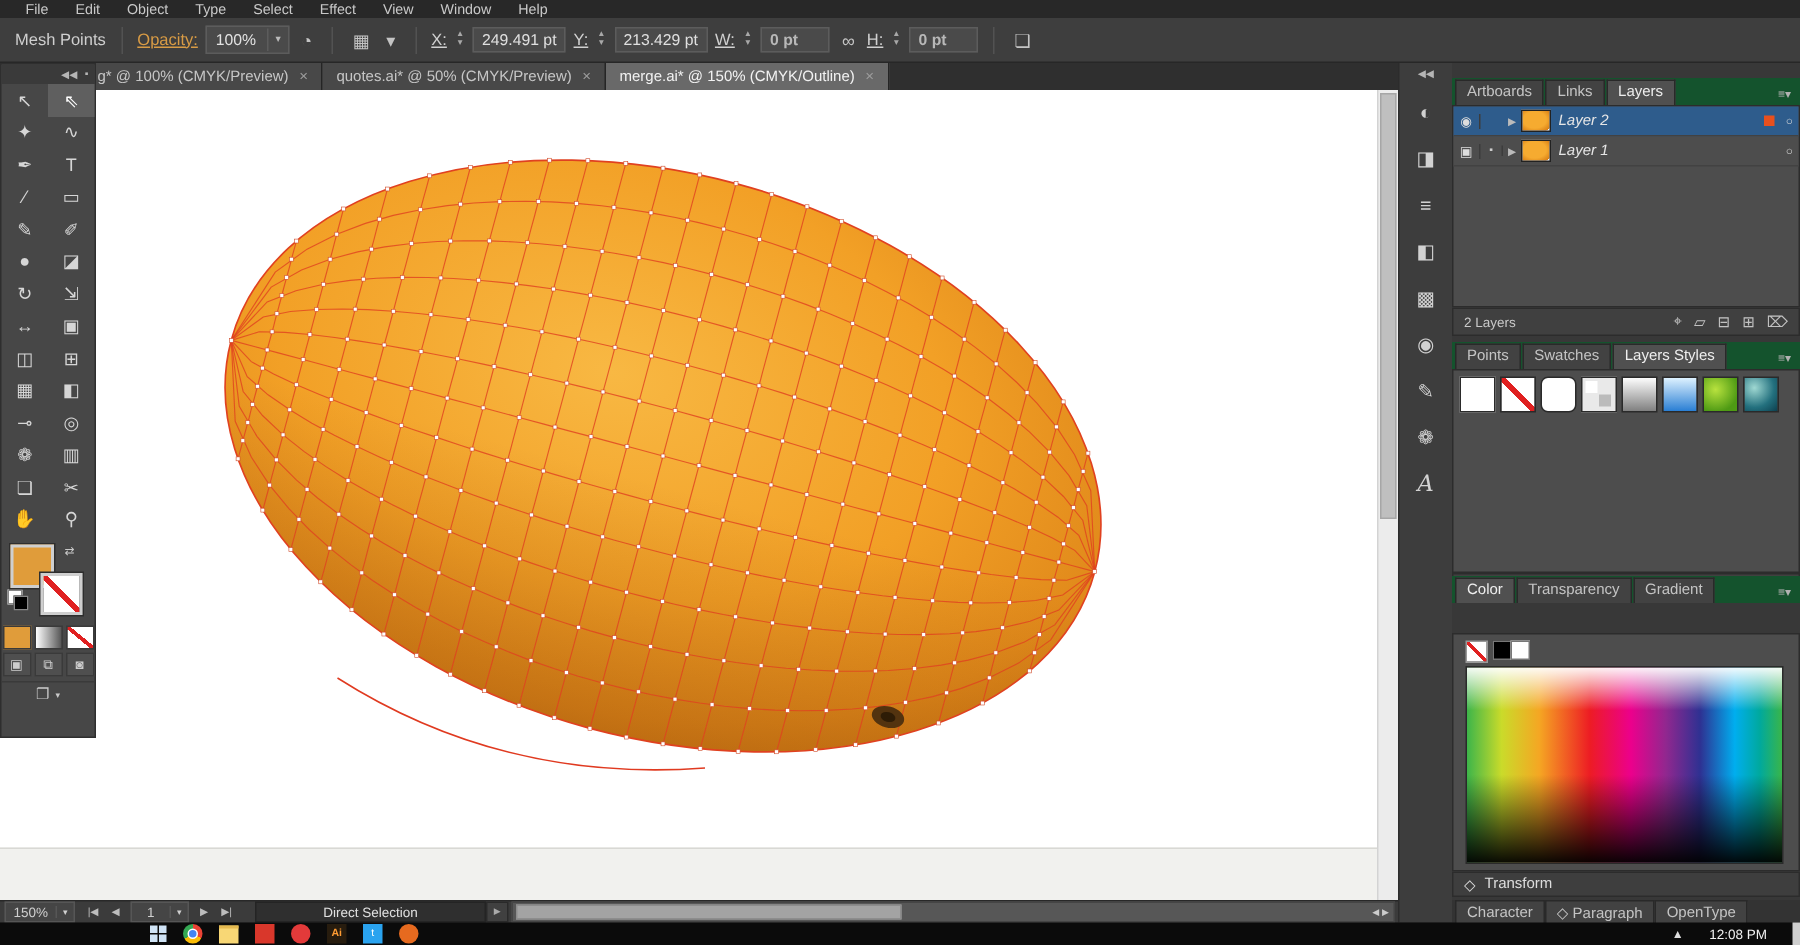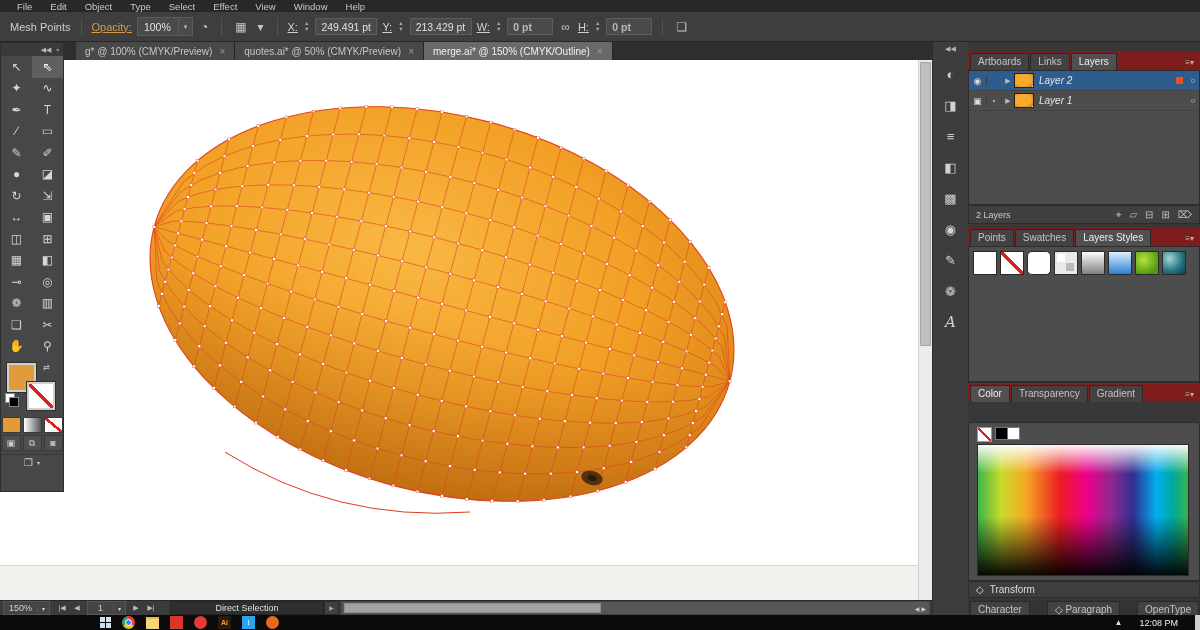--- a/index.html
+++ b/index.html
@@ -17,21 +17,21 @@
   .cb-combo{display:flex;align-items:center;background:#4a4a4a;border:1px solid #5c5c5c;height:17px;}
   .cb-combo .val{padding:0 6px;min-width:28px;font-size:10.5px;color:#e2e2e2;}
   .cb-combo .arr{width:13px;text-align:center;font-size:7px;color:#bbb;border-left:1px solid #5c5c5c;line-height:15px;}
   .cb-icon{color:#c4c4c4;font-size:12px;padding:0 3px;}
   .cb-lbl{text-decoration:underline;color:#d0d0d0;}
   .stepper{display:flex;flex-direction:column;font-size:5.5px;line-height:5.5px;color:#a8a8a8;margin:0 1px;}
   .cb-input{background:#4a4a4a;border:1px solid #5c5c5c;height:15px;padding:0 5px;font-size:10.5px;color:#e0e0e0;display:flex;align-items:center;min-width:50px;}
   .cb-input.small{min-width:34px;color:#b8b8b8;font-weight:bold;}
 
   
-  .tabbar{position:absolute;left:0;top:42px;width:100%;height:18px;background:#2f2f2f;display:flex;align-items:stretch;padding-left:76px;box-sizing:border-box;}
+  .tabbar{position:absolute;left:0;top:42px;width:100%;height:18px;background:#2f2f2f;display:flex;align-items:stretch;padding-left:56px;box-sizing:border-box;}
   .doc-tab{display:flex;align-items:center;gap:7px;padding:0 9px;background:#484848;border-right:1px solid #252525;color:#c6c6c6;font-size:10px;white-space:nowrap;}
   .doc-tab.active{background:#696969;color:#f2f2f2;}
   .tab-close{color:#9d9d9d;font-size:10px;}
 
   
   .canvas{position:absolute;left:0;top:60px;width:932px;height:540px;background:#fff;overflow:hidden;}
   .pasteboard-bottom{position:absolute;left:0;right:0;top:505px;bottom:0;background:#f1f1ee;border-top:1px solid #d8d8d4;}
   svg.mesh{position:absolute;left:0;top:0;}
   .vscroll{position:absolute;right:0;top:0;bottom:0;width:13px;background:#ececec;border-left:1px solid #d3d3d3;}
   .vscroll .vthumb{position:absolute;left:1px;right:1px;top:2px;height:282px;background:#bfbfbf;border:1px solid #a6a6a6;}
@@ -58,21 +58,21 @@
 
   
   .dockstrip{position:absolute;left:932px;top:42px;width:36px;height:573px;background:#3d3d3d;border-left:1px solid #2c2c2c;box-sizing:border-box;}
   .dock-collapse{height:14px;display:flex;align-items:center;justify-content:center;color:#b5b5b5;font-size:7px;}
   .dock-icons{display:flex;flex-direction:column;align-items:center;gap:11px;padding-top:8px;}
   .dock-icon{width:24px;height:20px;display:flex;align-items:center;justify-content:center;color:#d2d2d2;font-size:13px;}
   .dock-icon.script{font-family:"DejaVu Serif",serif;font-style:italic;font-size:15px;}
 
   
   .paneldock{position:absolute;left:968px;top:42px;width:232px;height:573px;background:#383838;}
-  .ptabs{position:absolute;left:0;right:0;display:flex;align-items:flex-end;height:18px;background:#7f1d1d;padding-left:2px;gap:1px;}
+  .ptabs{position:absolute;left:0;right:0;display:flex;align-items:flex-end;height:18px;background:#14532d;padding-left:2px;gap:1px;}
   .ptab{padding:2px 7px 3px;font-size:10px;color:#c4c4c4;background:#424242;border:1px solid #292929;border-bottom:none;white-space:nowrap;}
   .ptab.active{background:#505050;color:#eee;}
   .pmenu{margin-left:auto;color:#b2b2b2;font-size:8px;padding:0 6px 3px;}
   .pbody{position:absolute;left:0;right:0;background:#4d4d4d;border:1px solid #2c2c2c;box-sizing:border-box;}
   .pfooter{position:absolute;left:0;right:0;height:19px;background:#404040;border:1px solid #2c2c2c;display:flex;align-items:center;gap:8px;padding:0 7px;box-sizing:border-box;color:#c9c9c9;font-size:9px;}
   .pfooter .sp{margin-left:auto;}
   .f-ic{color:#c2c2c2;font-size:10px;}
 
   
   .layer-row{height:19px;display:flex;align-items:center;background:#4d4d4d;border-bottom:1px solid #424242;font-size:10px;color:#e6e6e6;}
@@ -838,21 +838,21 @@
       <div class="cwhite"></div>
       <div class="spectrum"></div>
     </div>
 
     <div class="transform-bar" style="top:539px">
       <span>◇</span>
       <span>Transform</span>
     </div>
 
     <div class="ptabs" style="top:558px;background:#333">
-      <span style="display:flex;gap:17px">
+      <span style="display:flex;gap:0">
 
       <span class="ptab">
           <span></span>
           <span>Character</span>
         </span>
           <span class="ptab">
           <span>◇</span>
           <span>Paragraph</span>
         </span>
           <span class="ptab">

